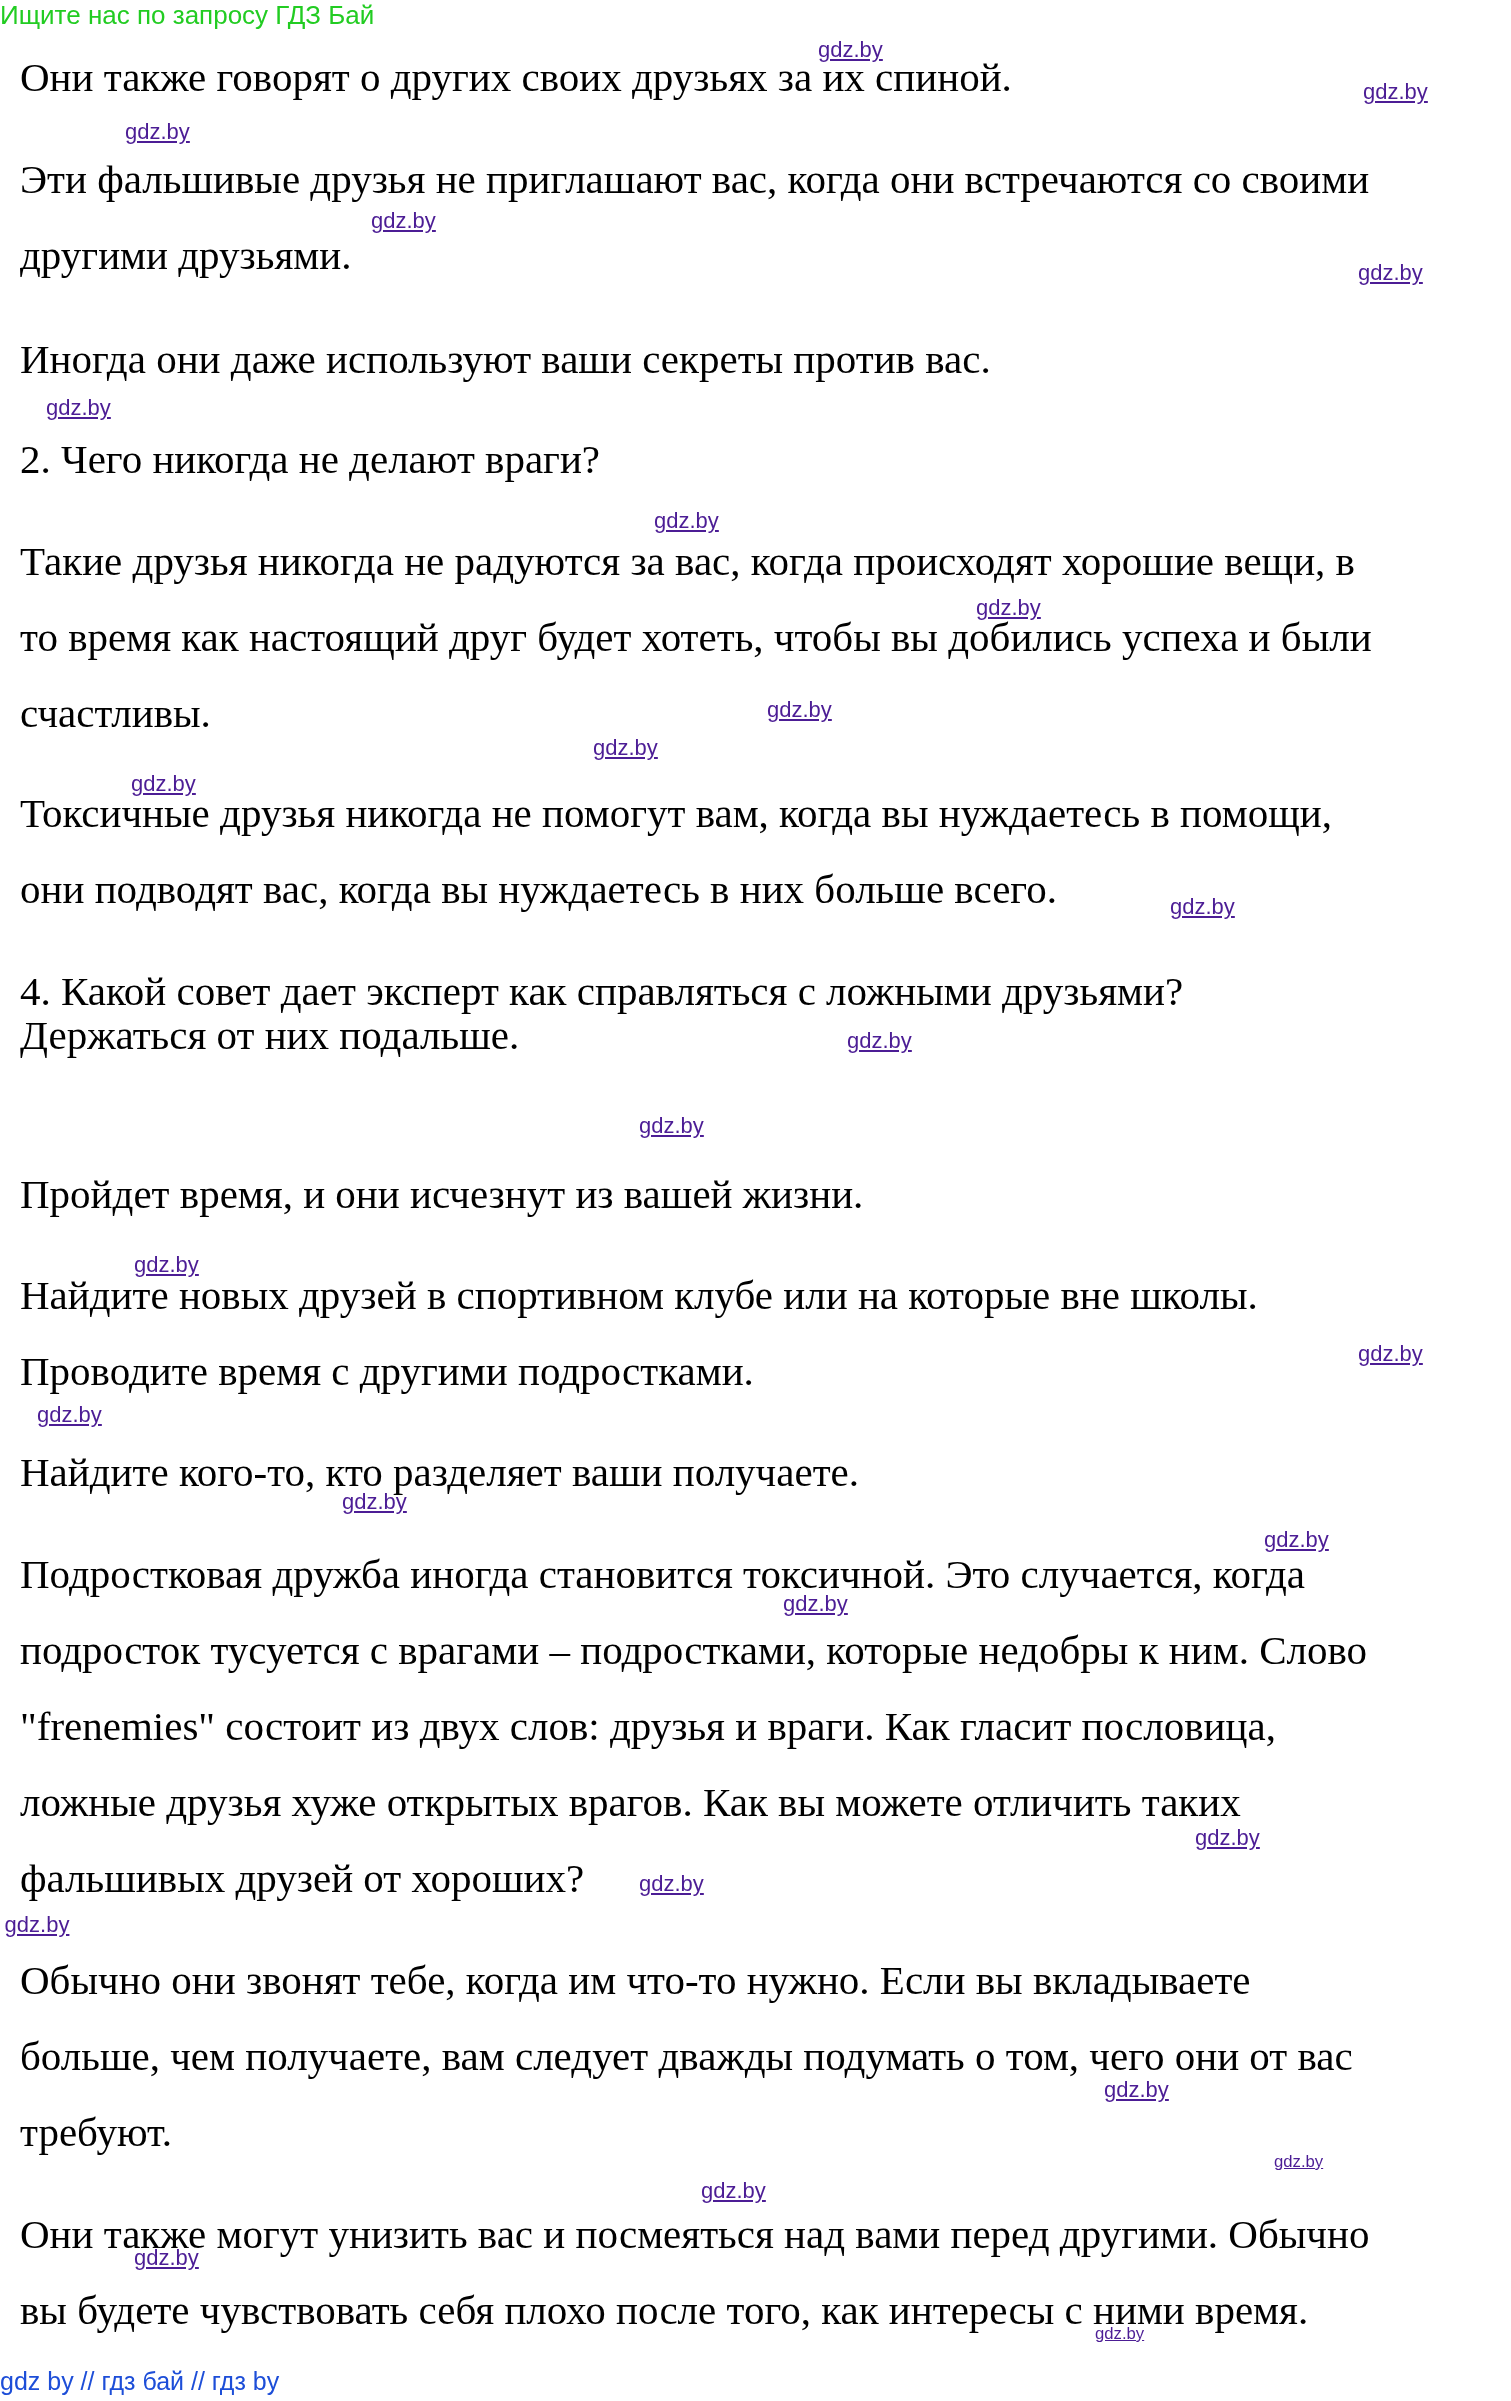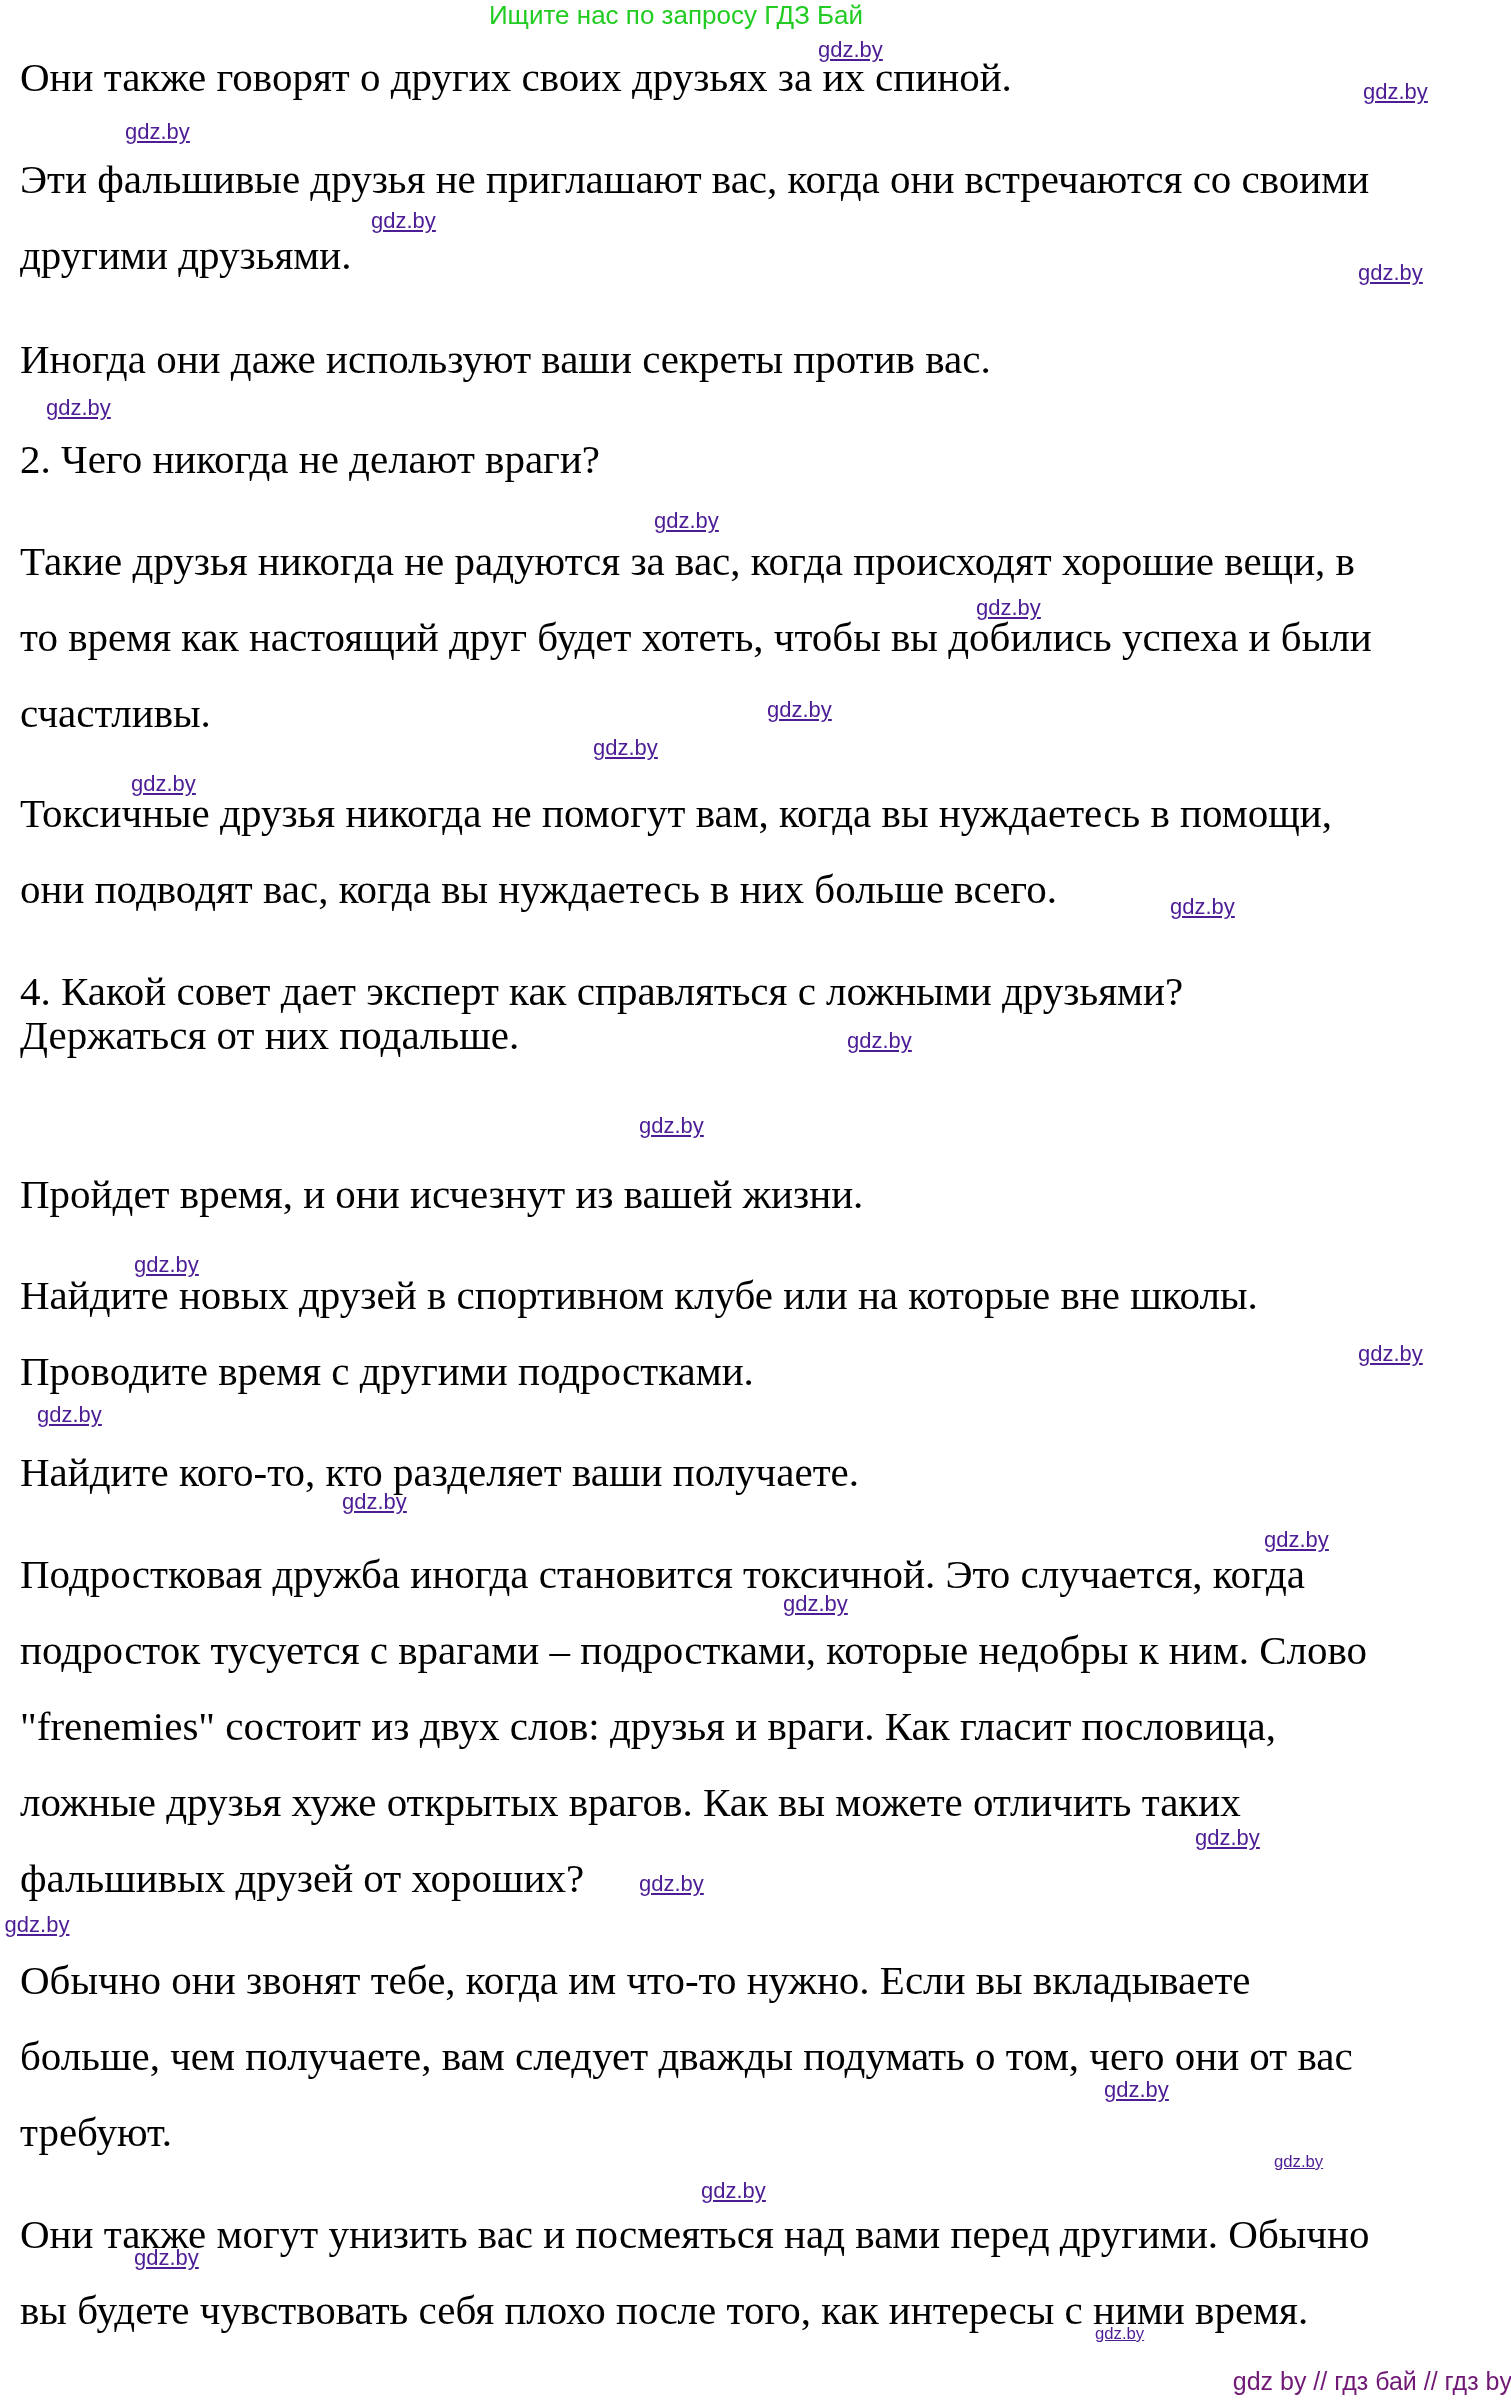--- a/index.html
+++ b/index.html
@@ -1,25 +1,25 @@
 <!DOCTYPE html>
 <html style="font-size:12px"><head>
 <meta charset="utf-8">
 <style>
   html, body { margin:0; padding:0; background:#ffffff; }
   body { width:1512px; height:2401px; position:relative; overflow:hidden; }
-  .hdr { position:absolute; top:0; left:0; width:1352px; text-align:center;
+  .hdr { position:absolute; top:0; left:0; width:1352px; 
          font-family:"Liberation Sans", sans-serif; font-size:26px; color:#22cc22; line-height:30px; }
   .ln { position:absolute; left:20px; font-family:"Liberation Serif", serif; font-size:41px;
         color:#000; white-space:nowrap; line-height:49px; }
   .wm { position:absolute; font-family:"Liberation Sans", sans-serif; font-size:22px; color:#4c1d95;
         line-height:26px; white-space:nowrap;text-decoration:underline; }
   .wm.sm { font-size:16.7px; }
-  .ftr { position:absolute; top:2366px; left:0; width:1512px; text-align:right;
-         font-family:"Liberation Sans", sans-serif; font-size:25px; color:#701a75; line-height:30px; }
+  .ftr { position:absolute; top:2366px; left:0; width:1512px; text-align:left;
+         font-family:"Liberation Sans", sans-serif; font-size:25px; color:#1d4ed8; line-height:30px; }
 </style>
 </head>
 <body>
 
 <div class="hdr">Ищите нас по запросу ГДЗ Бай</div>
 
 <div>
   <div class="ln" style="top:53px">Они также говорят о других своих друзьях за их спиной.</div>
   <div class="ln" style="top:155px">Эти фальшивые друзья не приглашают вас, когда они встречаются со своими</div>
   <div class="ln" style="top:231px">другими друзьями.</div>

